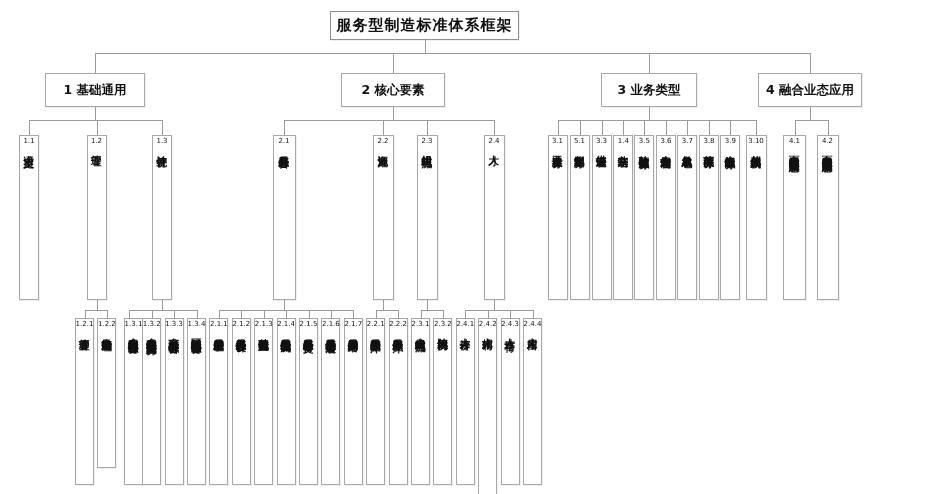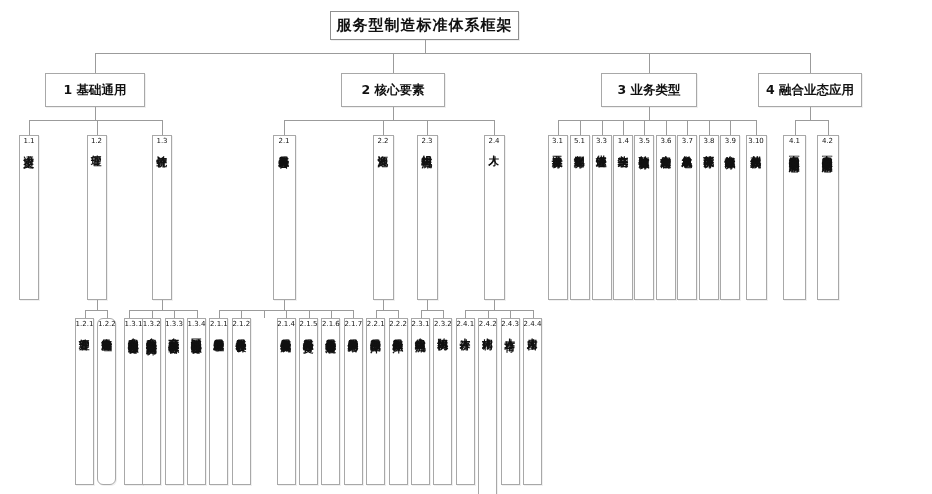--- a/index.html
+++ b/index.html
@@ -150,21 +150,21 @@
     <div class="line" style="left: 730.3px; top: 120px; width: 1px; height: 15px;"></div>
     <div class="line" style="left: 756px; top: 120px; width: 1px; height: 15px;"></div>
     <div class="line" style="left: 810px; top: 107px; width: 1px; height: 13px;"></div>
     <div class="line" style="left: 794.5px; top: 120px; width: 34px; height: 1px;"></div>
     <div class="line" style="left: 794.5px; top: 120px; width: 1px; height: 15px;"></div>
     <div class="line" style="left: 827.5px; top: 120px; width: 1px; height: 15px;"></div>
     <div class="box vbox" style="left: 75px; top: 318px; width: 19px; height: 167px;">
       <div class="num">1.2.1</div>
       <div class="vt">客户管理</div>
     </div>
-    <div class="box vbox" style="left: 97.4px; top: 318px; width: 19px; height: 167px; border-radius: 6px;">
+    <div class="box vbox" style="left: 97.4px; top: 318px; width: 19px; height: 150px;">
       <div class="num">1.2.2</div>
       <div class="vt">安全风险管理</div>
     </div>
     <div class="box vbox" style="left: 124px; top: 318px; width: 19px; height: 167px;">
       <div class="num">1.3.1</div>
       <div class="vt">企业服务型制造综合评价</div>
     </div>
     <div class="box vbox" style="left: 142.2px; top: 318px; width: 19px; height: 167px;">
       <div class="num">1.3.2</div>
       <div class="vt">企业服务型制造投入产出测算</div>
@@ -177,20 +177,24 @@
       <div class="num">1.3.4</div>
       <div class="vt">区域服务型制造综合评价</div>
     </div>
     <div class="box vbox" style="left: 209.4px; top: 318px; width: 19px; height: 167px;">
       <div class="num">2.1.1</div>
       <div class="vt">产品服务需求工程</div>
     </div>
     <div class="box vbox" style="left: 231.8px; top: 318px; width: 19px; height: 167px;">
       <div class="num">2.1.2</div>
       <div class="vt">产品服务组合设计</div>
+    </div>
+    <div class="box vbox" style="left: 254.2px; top: 318px; width: 19px; height: 167px;">
+      <div class="num">2.1.3</div>
+      <div class="vt">基础设施配置</div>
     </div>
     <div class="box vbox" style="left: 276.6px; top: 318px; width: 19px; height: 167px;">
       <div class="num">2.1.4</div>
       <div class="vt">产品服务组合测试</div>
     </div>
     <div class="box vbox" style="left: 299px; top: 318px; width: 19px; height: 167px;">
       <div class="num">2.1.5</div>
       <div class="vt">产品服务组合交付</div>
     </div>
     <div class="box vbox" style="left: 321.4px; top: 318px; width: 19px; height: 167px;">

